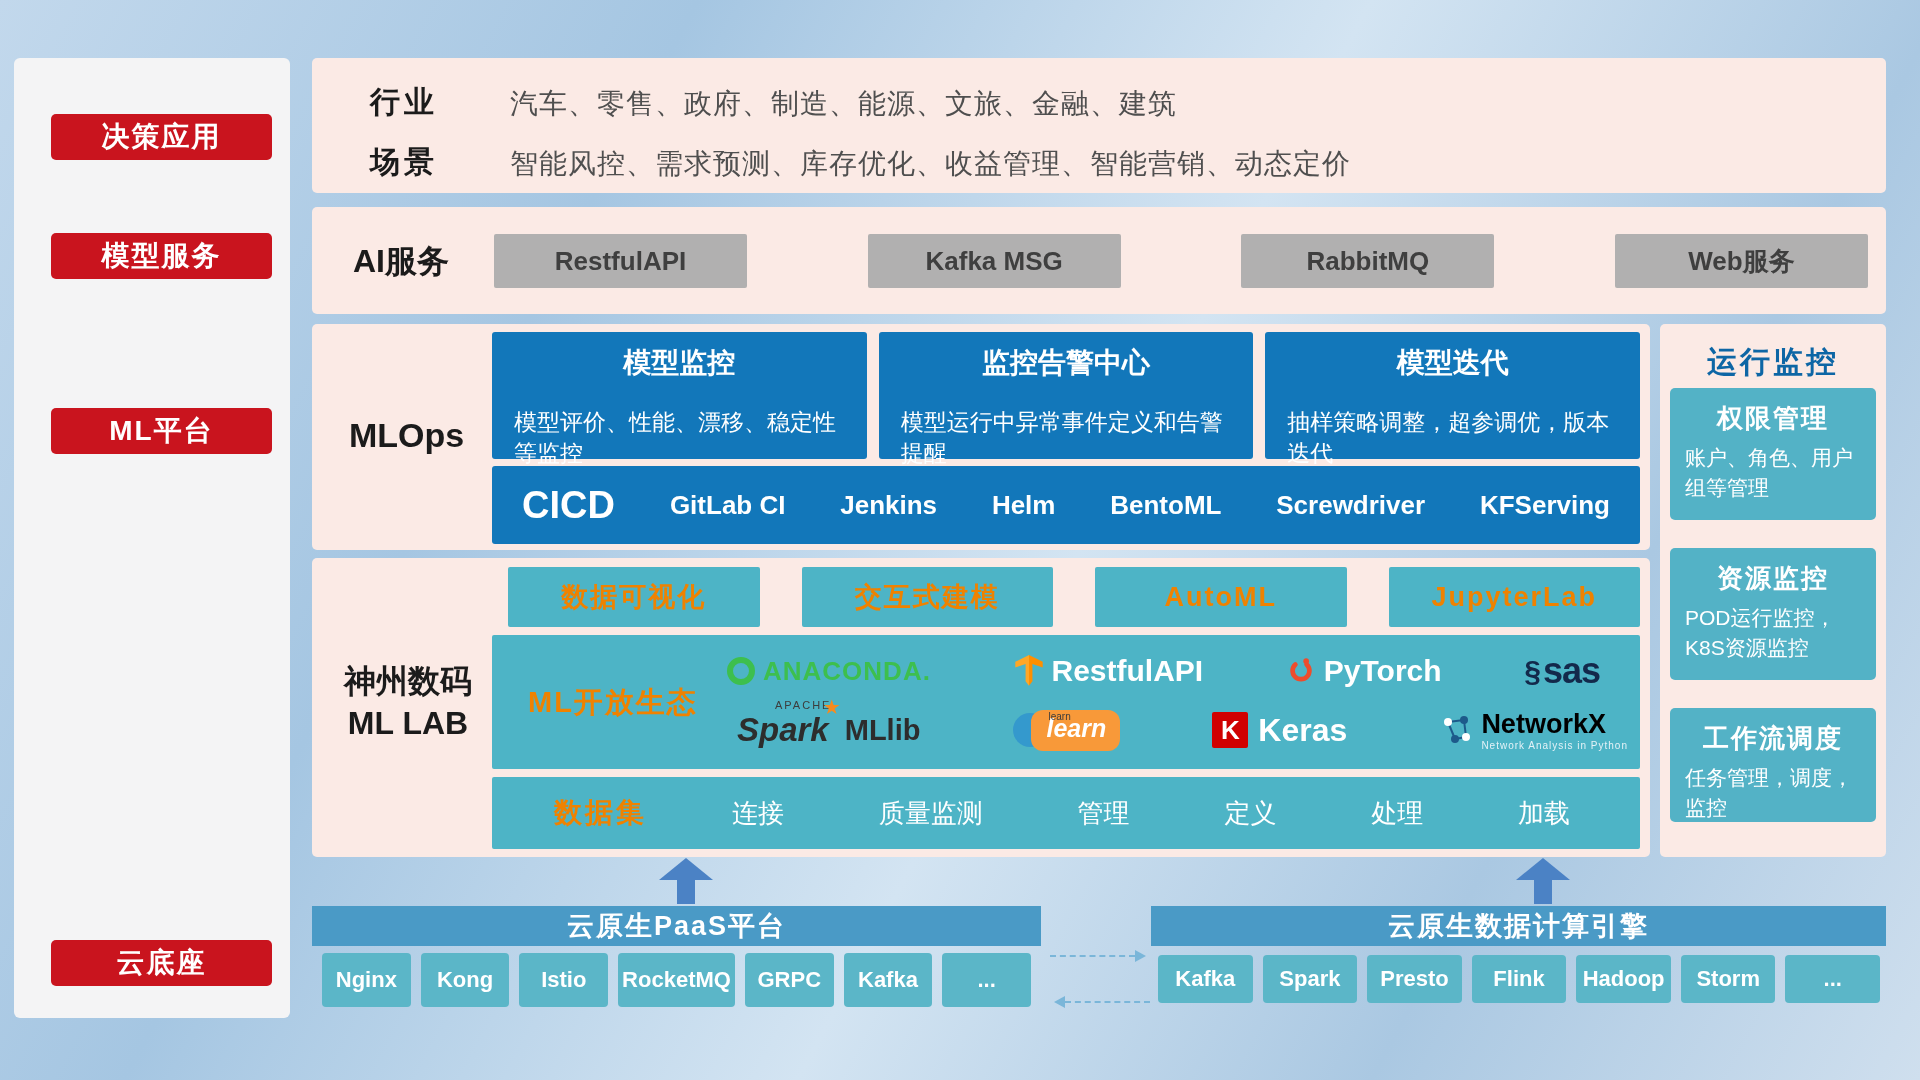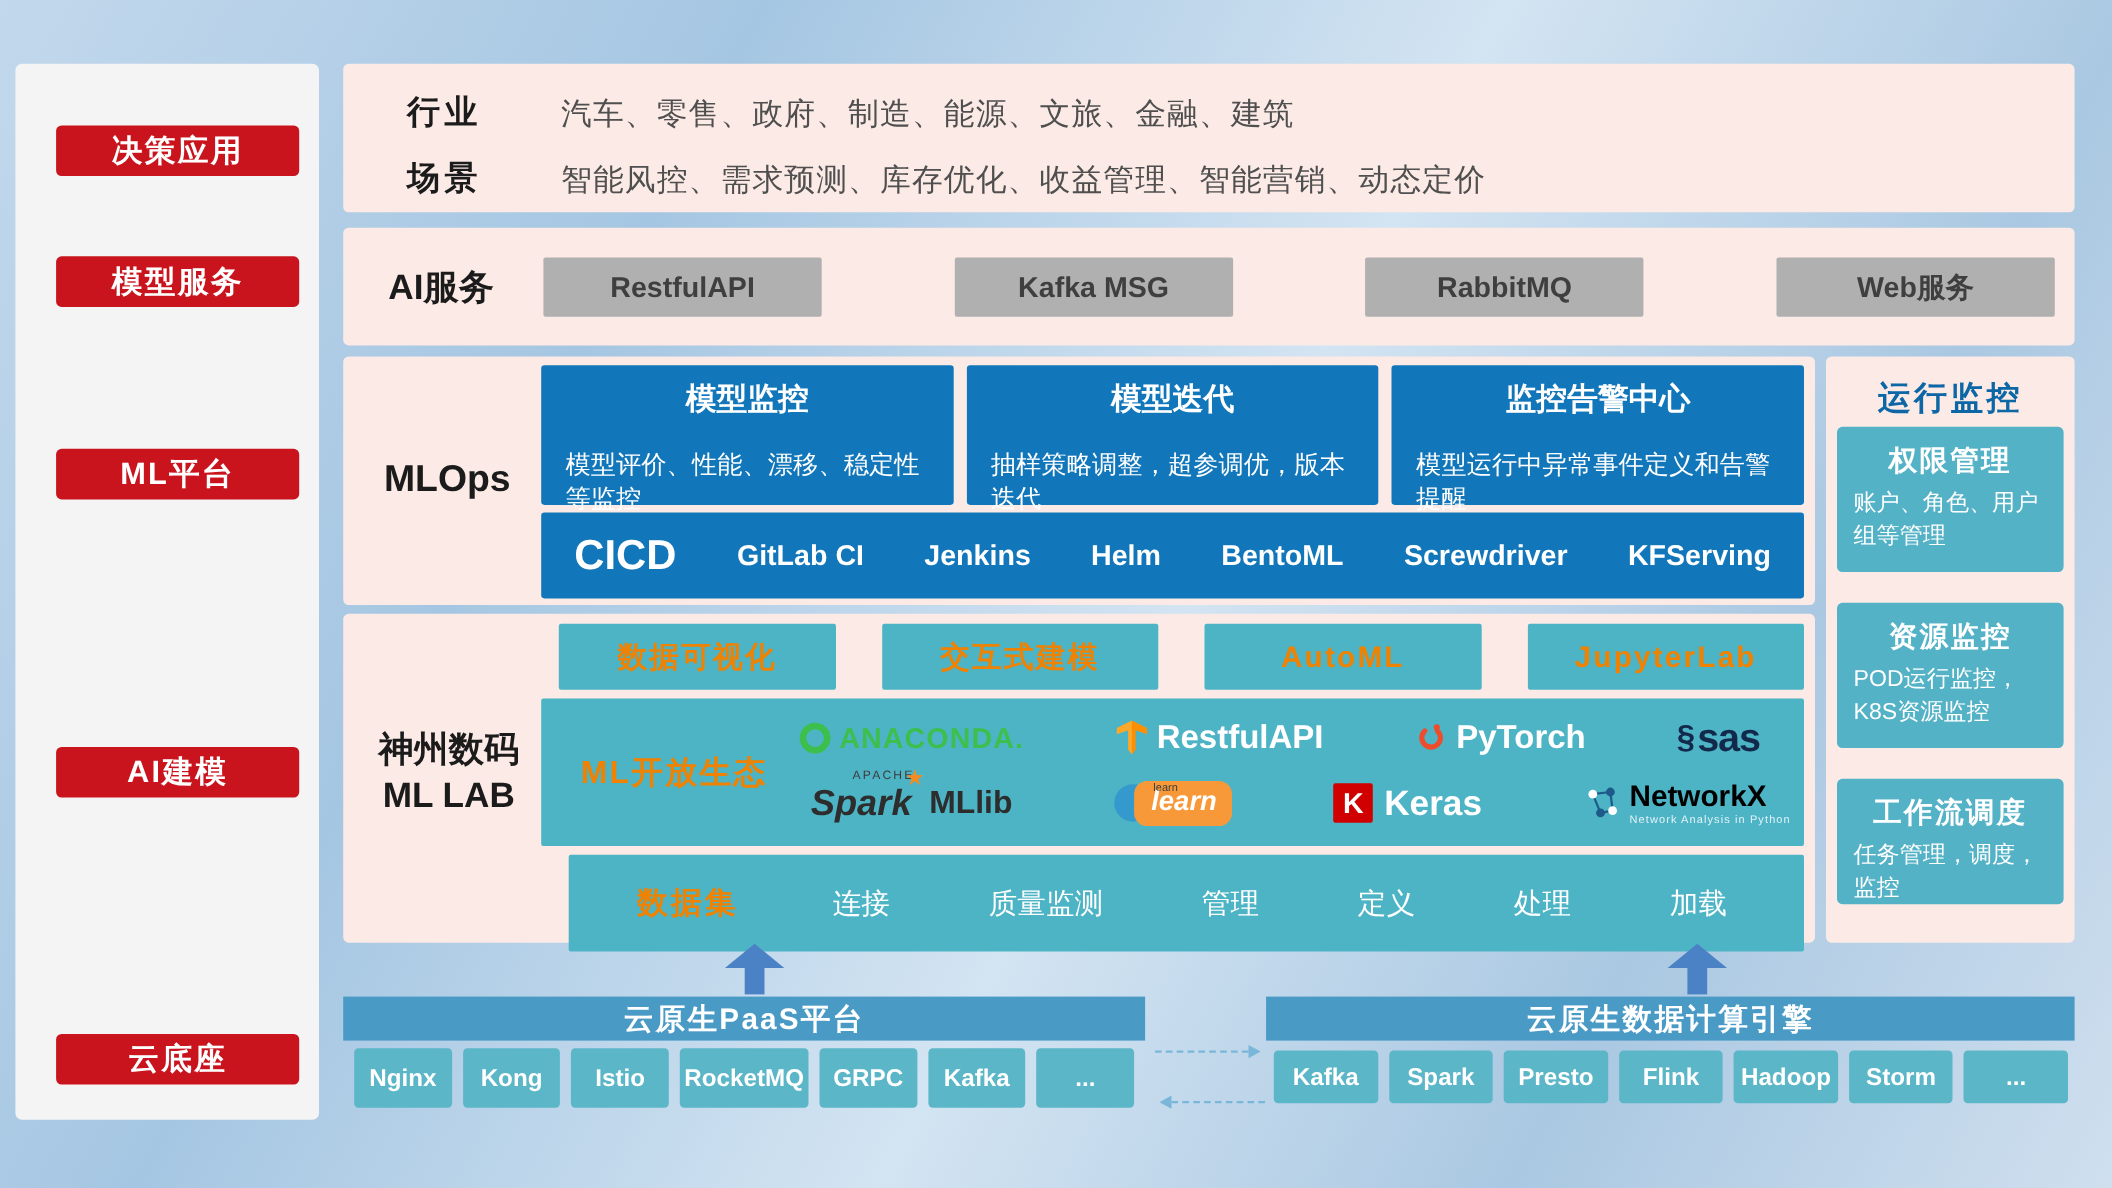--- a/index.html
+++ b/index.html
@@ -112,22 +112,22 @@
   .keras-k { width: 36px; height: 36px; background: #d00000; color: #fff; border-radius: 2px;
              display: flex; align-items: center; justify-content: center;
              font-size: 26px; font-weight: bold; margin-right: 10px; }
   .keras-text { color: #ffffff; font-size: 32px; font-weight: 600; }
 
   .nx-icon { margin-right: 8px; }
   .nx-texts { display: flex; flex-direction: column; }
   .nx-name { color: #000000; font-size: 27px; font-weight: bold; }
   .nx-sub { color: #e4f2f7; font-size: 10px; letter-spacing: 1px; }
 
-  .dataset-bar { position: absolute; left: 180px; right: 10px; top: 219px; height: 88px;
-                 background: #4db4c6; border-radius: 2px; display: flex; align-items: center; margin-left: 25px; }
+  .dataset-bar { position: absolute; left: 180px; right: 10px; top: 219px; height: 72px;
+                 background: #4db4c6; border-radius: 2px; display: flex; align-items: center; }
   .ds-label { margin-left: 62px; color: #ef8200; font-size: 28px; font-weight: bold; letter-spacing: 3px; }
   .ds-items { flex: 1; display: flex; justify-content: space-between; margin: 0 70px 0 85px;
               color: #ffffff; font-size: 26px; }
 
   
   .monitor { left: 1660px; top: 324px; width: 226px; height: 533px; }
   .mon-title { text-align: center; padding-top: 18px; color: #0d66a5; font-size: 30px; font-weight: bold; letter-spacing: 3px; }
   .mon-card { position: absolute; left: 10px; right: 10px; background: #53b2c6; border-radius: 5px; color: #fff; }
   .mc-0 { top: 64px; height: 132px; }
   .mc-1 { top: 224px; height: 132px; }
@@ -165,21 +165,20 @@
 </style>
 </head>
 <body>
 
 <div id="app">
 
   <aside class="sidebar">
     <div class="red-chip chip-0">决策应用</div>
     <div class="red-chip chip-1">模型服务</div>
     <div class="red-chip chip-2">ML平台</div>
-    <div class="red-chip chip-3">AI建模</div>
     <div class="red-chip chip-4">云底座</div>
   </aside>
 
   <section class="panel row1">
     <div class="r1-label l1">行业</div>
     <div class="r1-text t1">汽车、零售、政府、制造、能源、文旅、金融、建筑</div>
     <div class="r1-label l2">场景</div>
     <div class="r1-text t2">智能风控、需求预测、库存优化、收益管理、智能营销、动态定价</div>
   </section>
 
@@ -194,26 +193,26 @@
   </section>
 
   <section class="panel row3">
     <div class="mlops-label">MLOps</div>
     <div class="mlops-cards">
       <div class="blue-card">
         <div class="bc-title">模型监控</div>
         <div class="bc-desc">模型评价、性能、漂移、稳定性等监控</div>
       </div>
       <div class="blue-card">
+        <div class="bc-title">监控告警中心</div>
+        <div class="bc-desc">模型运行中异常事件定义和告警提醒</div>
+      </div>
+      <div class="blue-card">
         <div class="bc-title">模型迭代</div>
         <div class="bc-desc">抽样策略调整，超参调优，版本迭代</div>
-      </div>
-      <div class="blue-card">
-        <div class="bc-title">监控告警中心</div>
-        <div class="bc-desc">模型运行中异常事件定义和告警提醒</div>
       </div>
     </div>
     <div class="cicd-bar">
       <span class="cicd-label">CICD</span>
       <div class="cicd-items">
         <span>GitLab CI</span>
         <span>Jenkins</span>
         <span>Helm</span>
         <span>BentoML</span>
         <span>Screwdriver</span>

